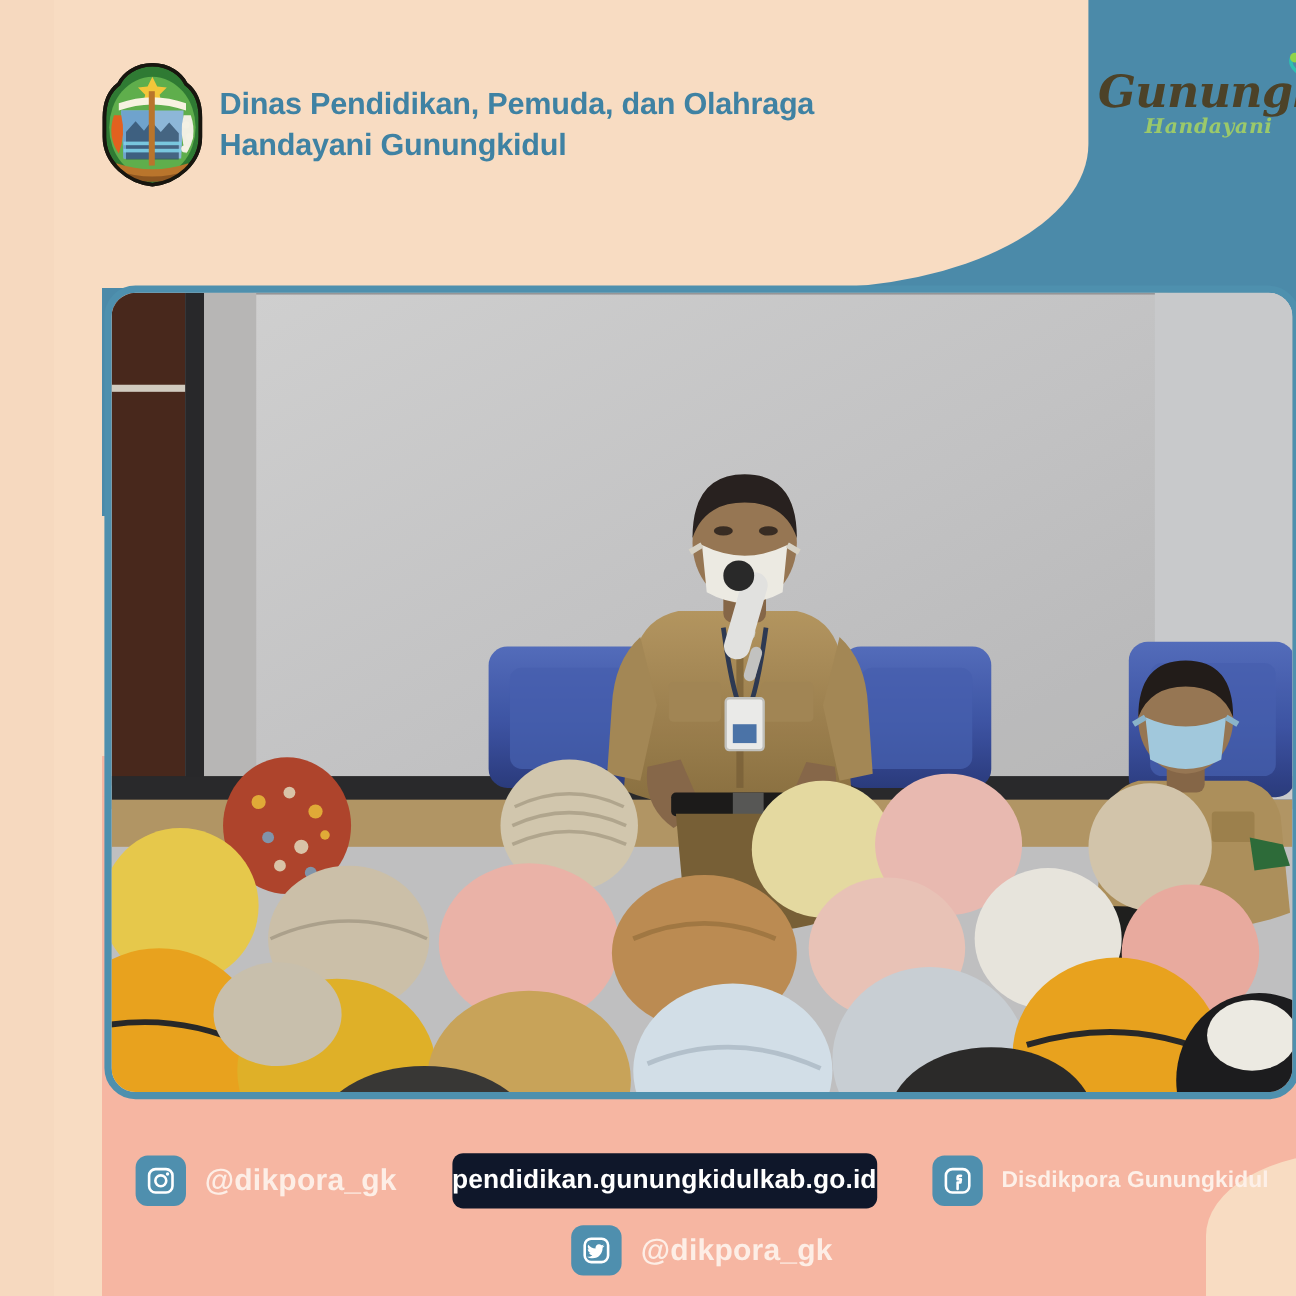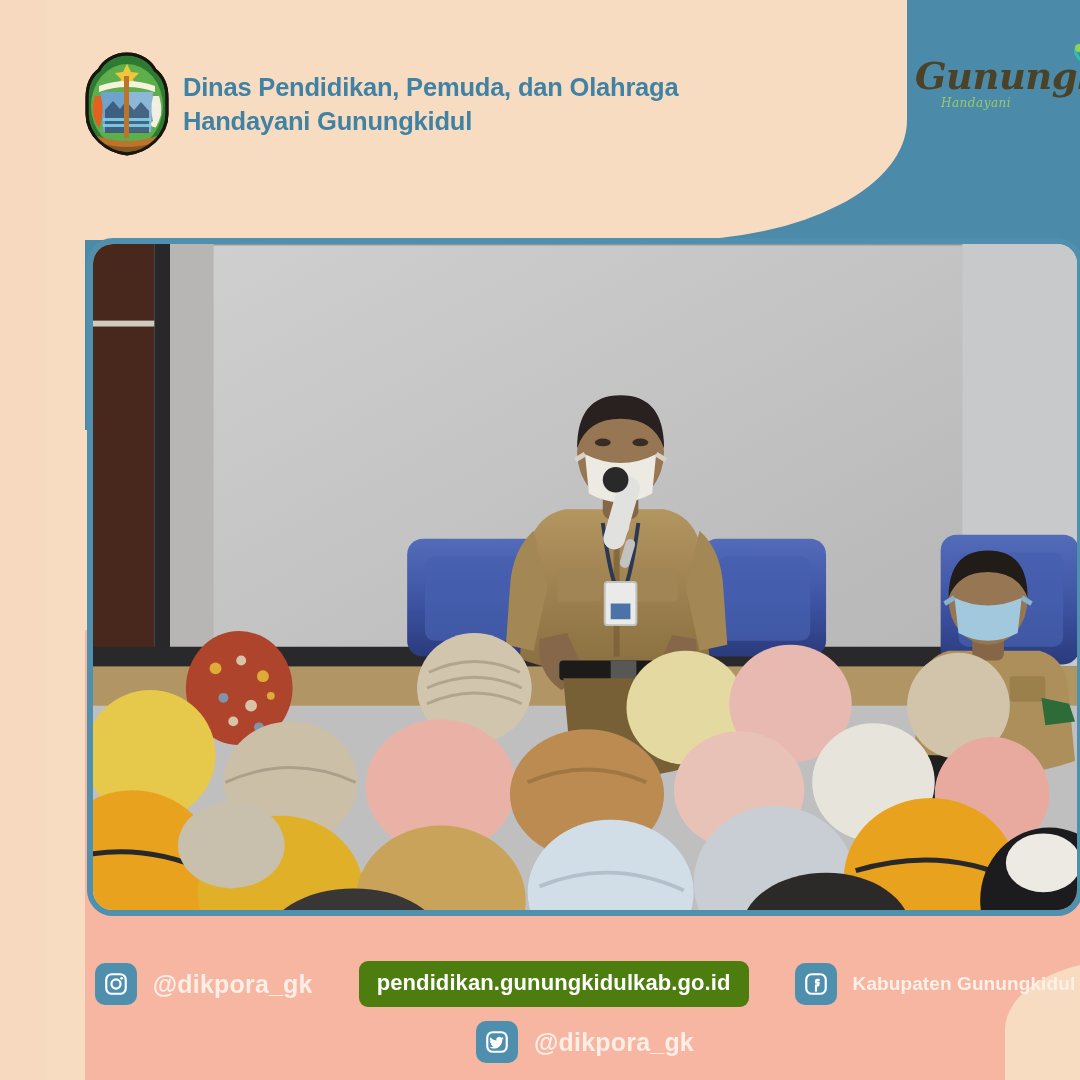--- a/index.html
+++ b/index.html
@@ -77,24 +77,24 @@
     position:absolute;left:866px;top:44px;width:214px;height:96px;
   }
   .brand-word{
     position:absolute;left:4px;top:10px;
     font-family:"DejaVu Serif", serif;
     font-style:italic;font-weight:bold;
     font-size:37px;color:#4c4228;
     letter-spacing:-0.5px;white-space:nowrap;
   }
   .brand-sub{
-    position:absolute;left:30px;top:52px;
+    position:absolute;left:43px;top:52px;
     font-family:"DejaVu Serif", serif;
-    font-style:italic;font-weight:normal;
-    font-size:12px;color:#9bc96a;letter-spacing:0.5px;
+    font-style:italic;font-weight:bold;
+    font-size:17px;color:#9bc96a;letter-spacing:0.5px;
   }
   .brand-orn{position:absolute;left:150px;top:-14px;width:64px;height:64px;}
 
   
   .photo-frame{
     position:absolute;left:42px;top:238px;width:996px;height:678px;
     border:6px solid #4e90ae;
     border-radius:26px;
     box-sizing:border-box;
     overflow:hidden;
@@ -116,22 +116,22 @@
   .sicon{
     width:42px;height:42px;border-radius:10px;background:#4f8fae;
     display:flex;align-items:center;justify-content:center;flex:0 0 auto;
   }
   .handle{
     color:#fdeee6;font-weight:bold;font-size:25px;letter-spacing:0.2px;
     white-space:nowrap;
   }
   .handle.small{font-size:19px;letter-spacing:0.1px;color:#fdf0e8;}
   .urlchip{
-    background:#4d7c0f;color:#fff;font-weight:bold;
-    font-size:22px;padding:9px 18px 11px;border-radius:9px;
+    background:#0f172a;color:#fff;font-weight:bold;
+    font-size:22px;padding:9px 0 11px;border-radius:9px;
     white-space:nowrap;letter-spacing:0.1px;
   }
   .gap{width:14px;flex:0 0 auto;}
 </style>
 </head>
 <body>
 
 <div id="poster">
 
   <div class="bg-blue-top"></div>
@@ -375,21 +375,21 @@
       <div class="urlchip">pendidikan.gunungkidulkab.go.id</div>
 
       <div class="gap"></div>
 
       <div class="sicon">
         <svg width="26" height="26" viewBox="0 0 24 24" fill="none" stroke="#ffffff" stroke-width="2">
           <rect x="3" y="3" width="18" height="18" rx="5"></rect>
           <path d="M14.6 8.2h-1.4c-.8 0-1.2.5-1.2 1.3v1.3h2.5l-.35 2.5h-2.15v5" stroke-linecap="round" stroke-linejoin="round"></path>
         </svg>
       </div>
-      <div class="handle small">Kabupaten Gunungkidul</div>
+      <div class="handle small">Disdikpora Gunungkidul</div>
     </div>
 
     <div class="frow frow2">
       <div class="sicon">
         <svg width="26" height="26" viewBox="0 0 24 24" fill="none" stroke="#ffffff" stroke-width="2">
           <rect x="3" y="3" width="18" height="18" rx="5"></rect>
           <path d="M18 8.4c-.5.25-1 .4-1.5.45.55-.35.95-.85 1.15-1.45-.5.3-1.1.55-1.7.65-.5-.55-1.2-.85-1.95-.85-1.5 0-2.7 1.25-2.7 2.75 0 .2.02.4.07.6-2.25-.12-4.25-1.2-5.6-2.9-.25.4-.4.9-.4 1.4 0 .95.47 1.8 1.2 2.3-.45-.02-.85-.14-1.2-.35v.03c0 1.33.93 2.45 2.17 2.7-.23.07-.47.1-.72.1-.17 0-.35-.02-.5-.05.35 1.1 1.35 1.9 2.55 1.92-.93.74-2.1 1.18-3.37 1.18-.22 0-.43-.01-.64-.04 1.2.78 2.63 1.23 4.16 1.23 5 0 7.73-4.17 7.73-7.78v-.36c.53-.38.99-.86 1.35-1.4z" fill="#ffffff" stroke="none"></path>
         </svg>
       </div>
       <div class="handle">@dikpora_gk</div>

